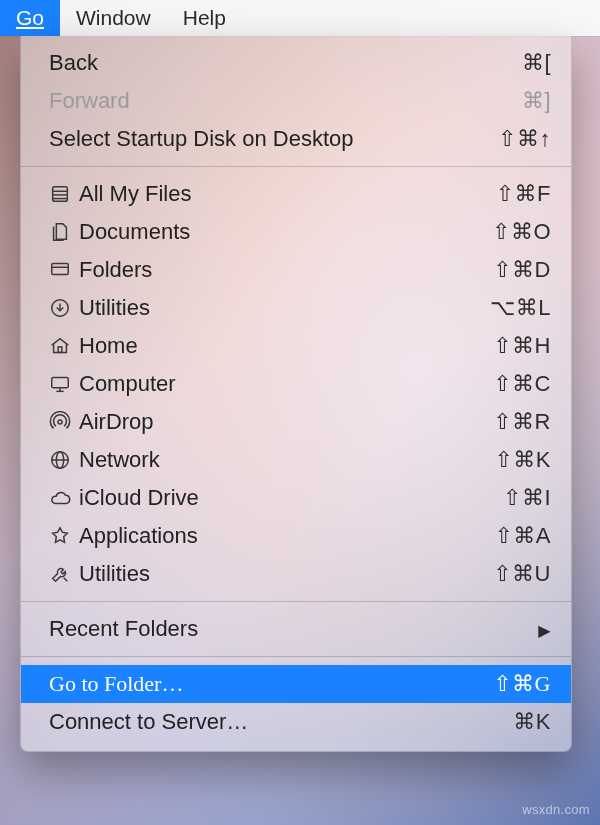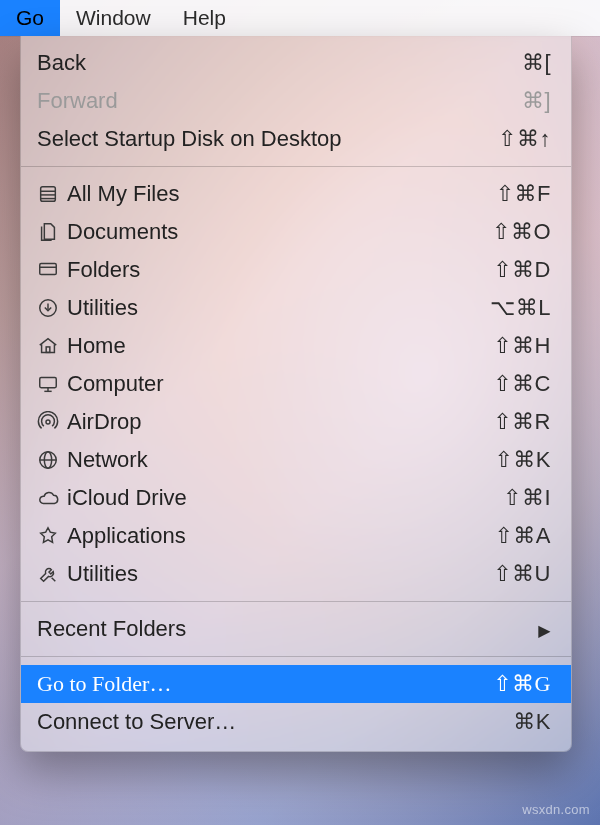--- a/index.html
+++ b/index.html
@@ -12,37 +12,37 @@
   }
   .menubar {
     position: absolute; top: 0; left: 0; right: 0; height: 36px;
     display: flex; align-items: stretch;
     background: rgba(250,250,252,0.95);
     box-shadow: 0 0 0 1px rgba(0,0,0,0.06);
     font-size: 21px; color: #2b2b2b;
     font-weight: 500;
   }
   .menubar .mitem { padding: 0 16px; display: flex; align-items: center; cursor: default; }
-  .menubar .mitem.active { background: #1a82ff; color: #000000; }
+  .menubar .mitem.active { background: #1a82ff; color: #ffffff; text-decoration: underline; }
   .dropdown {
     position: absolute; top: 36px; left: 20px; width: 552px;
     background: rgba(245,244,246,0.45);
     backdrop-filter: blur(2px);
     border: 1px solid rgba(0,0,0,0.15);
     border-top: none;
     border-radius: 0 0 8px 8px;
     box-shadow: 0 20px 45px rgba(0,0,0,0.35);
     padding: 8px 0 10px;
     font-size: 22px;
     color: #222;
   }
   .sep { height: 1px; margin: 8px 0; background: rgba(0,0,0,0.18); }
   .row {
     display: flex; align-items: center; height: 38px;
-    padding: 0 20px 0 16px; cursor: default;
+    padding: 0 20px 0 28px; cursor: default;
   }
   .row .icon {
     width: 30px; flex: 0 0 30px; display: inline-flex; align-items: center; justify-content: flex-start;
     color: #3a3a3a;
   }
   .row .label { flex: 1 1 auto; white-space: nowrap; }
   .row .shortcut { flex: 0 0 auto; font-size: 22px; letter-spacing: 0.5px; text-align: right; color: #2d2d2d; }
   .row.disabled .label, .row.disabled .shortcut { color: #9a9a9a; }
   .row.highlight { background: #1a82ff; color: #fff; font-family: Liberation Serif, serif; }
   .row.highlight .shortcut { color: #fff; }

